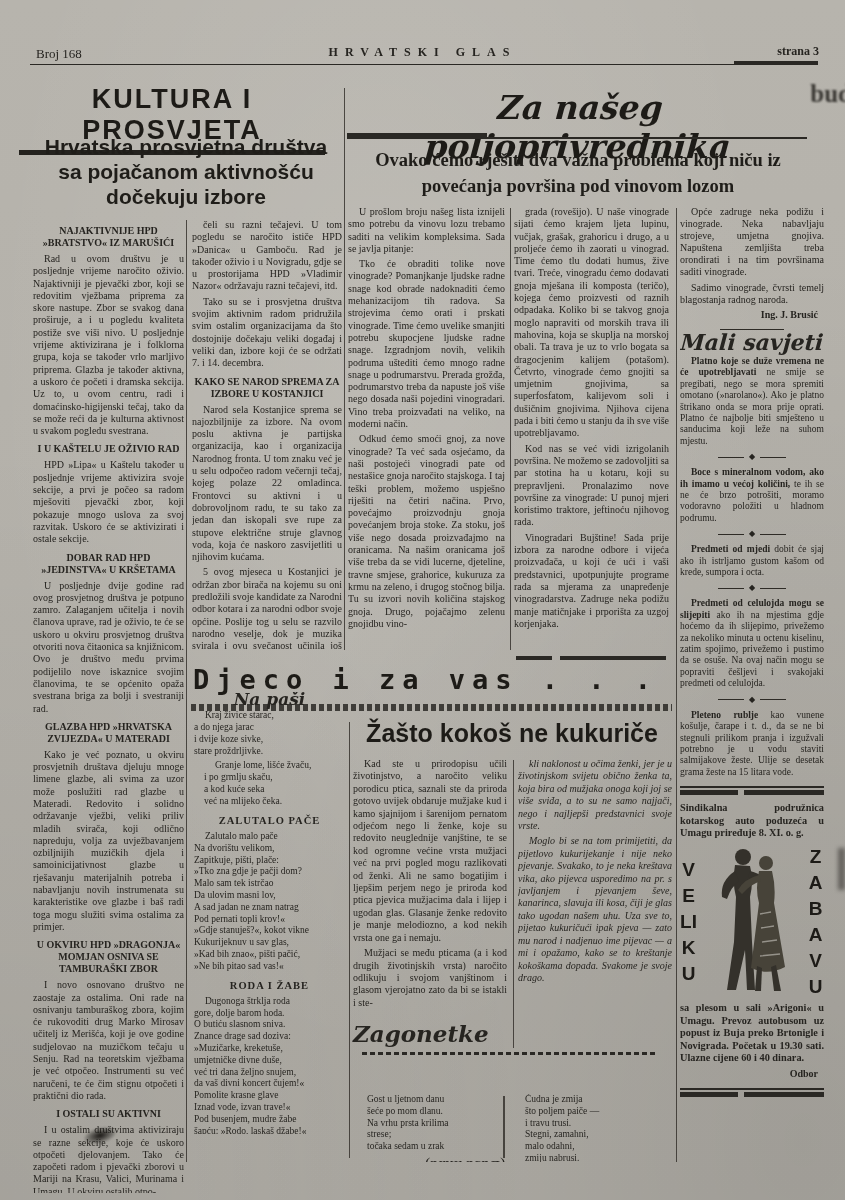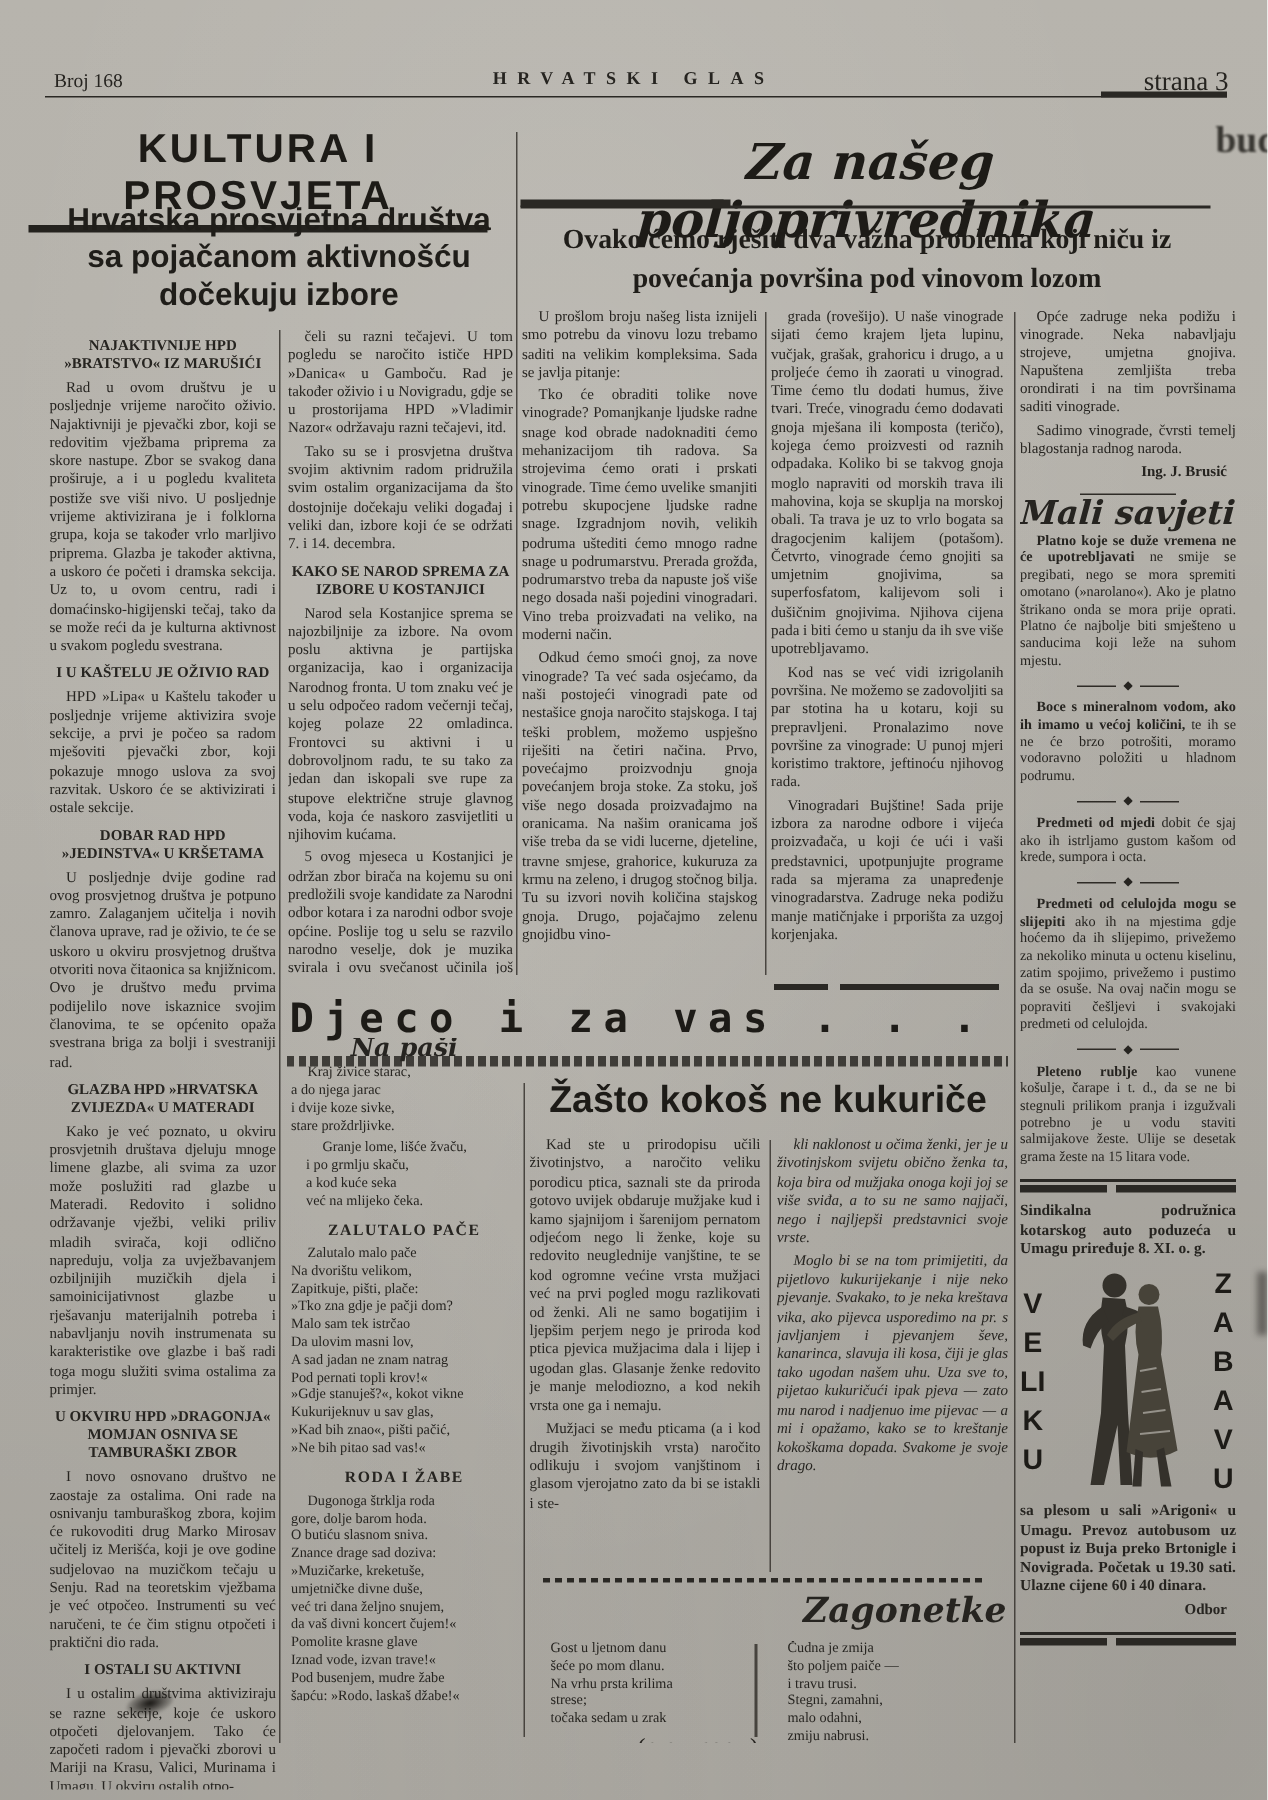--- a/index.html
+++ b/index.html
@@ -25,21 +25,21 @@
     letter-spacing:2px;border-bottom:5px solid #24221e;padding-bottom:4px;color:#1d1b17;}
   #kultura-headline{left:32px;top:134px;width:308px;text-align:center;font-weight:700;
     font-size:21px;line-height:25px;color:#1f1d19;}
   #farm-script{left:348px;top:88px;width:462px;text-align:center;font-size:33px;color:#1d1b17;transform:skewX(-4deg);}
   #farm-headline{left:349px;top:147px;width:458px;text-align:center;font-weight:700;font-size:18.5px;line-height:26px;color:#1f1d19;}
   #djeco-title{left:193px;top:664px;width:480px;white-space:nowrap;font-family:"DejaVu Sans Mono",monospace;
     font-weight:700;font-size:27px;letter-spacing:7px;color:#1d1b17;}
   #djeco-strip{left:191px;top:704px;width:481px;height:7px;
     background:repeating-linear-gradient(90deg,#2a2824 0 5px,transparent 5px 8px);opacity:.85;}
   #kokos-title{left:353px;top:719px;width:318px;text-align:center;font-weight:700;font-size:25px;color:#1d1b17;}
-  #zag-title{left:353px;top:1060px;width:318px;text-align:right;font-size:23px;}
+  #zag-title{left:353px;top:1020px;width:318px;text-align:left;font-size:23px;}
   
   .poem{white-space:pre-line;text-align:left;font-size:9.5px;line-height:11.8px;margin:0 0 4px;text-indent:0;}
   .poem-ind{padding-left:10px;}
   .ptitle{font-weight:700;text-align:center;font-size:10.5px;margin:7px 0 4px;letter-spacing:1px;}
   .stitle{text-align:center;font-size:17px;margin:1px 0 5px;}
   
   #col5{left:680px;top:206px;width:144px;height:956px;position:absolute;overflow:hidden;
     font-size:10px;line-height:12.1px;text-align:justify;}
   #col5 p{margin:0 0 3px;text-indent:11px;}
   .end-rule{height:1px;background:#2e2b26;width:64px;margin:8px auto 6px;}
@@ -65,21 +65,21 @@
     background:radial-gradient(#14120f,rgba(20,18,15,.15) 70%,transparent);filter:blur(1px);transform:rotate(-14deg);}
   #edge-smudge{right:0;top:848px;width:7px;height:42px;background:rgba(20,18,15,.45);filter:blur(2px);}
 </style>
 </head>
 <body>
 
 <div id="page">
 
   <div class="abs" id="header-masthead" style="left:0;top:45px;width:845px;text-align:center;font-weight:700;font-size:12px;letter-spacing:7px;">HRVATSKI GLAS</div>
   <div class="abs" style="left:36px;top:46px;font-size:13px;">Broj 168</div>
-  <div class="abs" style="right:26px;top:44px;font-size:18px;font-weight:400;">strana 3</div>
+  <div class="abs" style="right:26px;top:44px;font-size:12px;font-weight:700;">strana 3</div>
   <div class="hrule" style="left:30px;top:64px;width:788px;height:1px;"></div>
   <div class="hrule" style="right:27px;top:61px;width:84px;height:4px;"></div>
   <div class="abs" id="edge-fragment">bud</div>
 
   <div class="abs sans" id="kultura-section">KULTURA I PROSVJETA</div>
   <div class="abs sans" id="kultura-headline">Hrvatska prosvjetna društva sa pojačanom aktivnošću dočekuju izbore</div>
 
   <div class="jcol" style="left:33px;top:219px;width:151px;height:974px;">
     <p class="sub">NAJAKTIVNIJE HPD »BRATSTVO« IZ MARUŠIĆI</p>
     <p>Rad u ovom društvu je u posljednje vrijeme naročito oživio. Najaktivniji je pjevački zbor, koji se redovitim vježbama priprema za skore nastupe. Zbor se svakog dana proširuje, a i u pogledu kvaliteta postiže sve viši nivo. U posljednje vrijeme aktivizirana je i folklorna grupa, koja se također vrlo marljivo priprema. Glazba je također aktivna, a uskoro će početi i dramska sekcija. Uz to, u ovom centru, radi i domaćinsko-higijenski tečaj, tako da se može reći da je kulturna aktivnost u svakom pogledu svestrana.</p>

